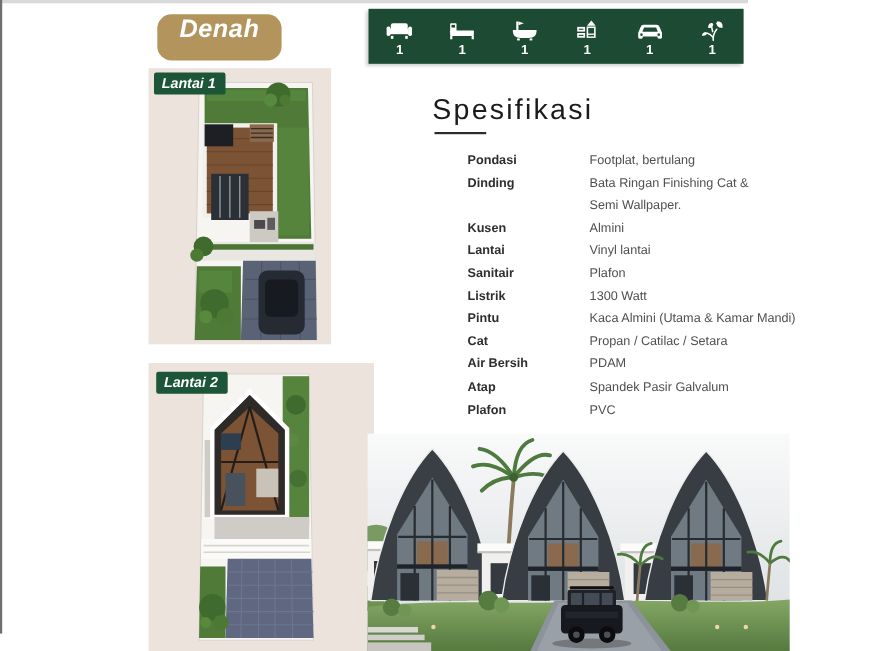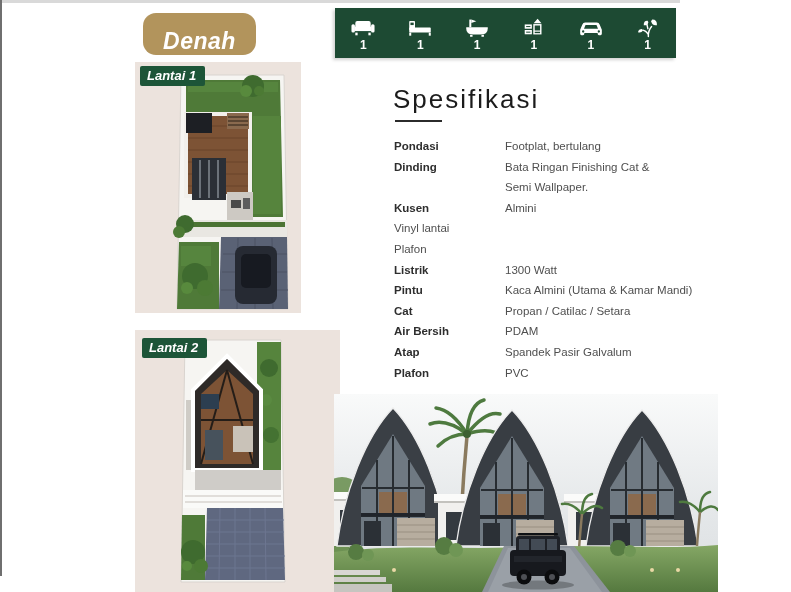--- a/index.html
+++ b/index.html
@@ -9,21 +9,21 @@
     position:relative; width:791px; height:592px; background:#ffffff;
     overflow:hidden;
   }
   .edge-top { position:absolute; left:0; top:0; width:680px; height:3px; background:#d9d9d9; }
   .edge-left { position:absolute; left:0; top:0; width:2px; height:576px; background:#6f6f6f; }
 
   
   .denah-badge {
     position:absolute; left:143px; top:13px; width:113px; height:42px;
     background:#b2945c; border-radius:13px;
-    display:flex; align-items:flex-end; justify-content:center;
+    display:flex; align-items:flex-start; justify-content:center;
   }
   .denah-badge span {
     color:#ffffff; font-weight:bold; font-style:italic; font-size:23px; letter-spacing:.5px;
   }
 
   
   .amenity-bar {
     position:absolute; left:335px; top:8px; width:341px; height:50px;
     background:#1d4a33; display:flex; align-items:stretch;
     box-shadow:-2px 2px 3px rgba(0,0,0,.18);
@@ -48,21 +48,21 @@
   .plan-panel.p2 .lantai-badge { left:7px; top:8px; }
   .plan-panel svg { position:absolute; left:0; top:0; }
 
   
   .spes-heading {
     position:absolute; left:393px; top:84px;
     font-size:26px; font-weight:500; letter-spacing:2px; color:#1b1b1b;text-align:right;
   }
   .spes-underline { position:absolute; left:395px; top:120px; width:47px; height:2px; background:#2b2b2b; }
   .spec-table { position:absolute; left:394px; top:136px; width:345px; font-size:11.5px; }
-  .spec-row { display:flex; }
+  .spec-row { display:flex;margin-left:31px; }
   .spec-label { width:111px; font-weight:bold; color:#2e2e2e; line-height:20.6px; }
   .spec-value { color:#4f4f4f; line-height:20.6px; }
 
   
   .houses-render { position:absolute; left:334px; top:394px; width:384px; height:198px; }
 </style>
 </head>
 <body>
 
 <div id="page">
@@ -289,23 +289,25 @@
       <div class="spec-value">
         <div>Bata Ringan Finishing Cat &amp;</div>
         <div>Semi Wallpaper.</div>
       </div>
     </div>
     <div class="spec-row">
       <div class="spec-label">Kusen</div>
       <div class="spec-value">Almini</div>
     </div>
     <div class="spec-row">
+      <div class="spec-label">Lantai</div>
       <div class="spec-value">Vinyl lantai</div>
     </div>
     <div class="spec-row">
+      <div class="spec-label">Sanitair</div>
       <div class="spec-value">Plafon</div>
     </div>
     <div class="spec-row">
       <div class="spec-label">Listrik</div>
       <div class="spec-value">1300 Watt</div>
     </div>
     <div class="spec-row">
       <div class="spec-label">Pintu</div>
       <div class="spec-value">Kaca Almini (Utama &amp; Kamar Mandi)</div>
     </div>

